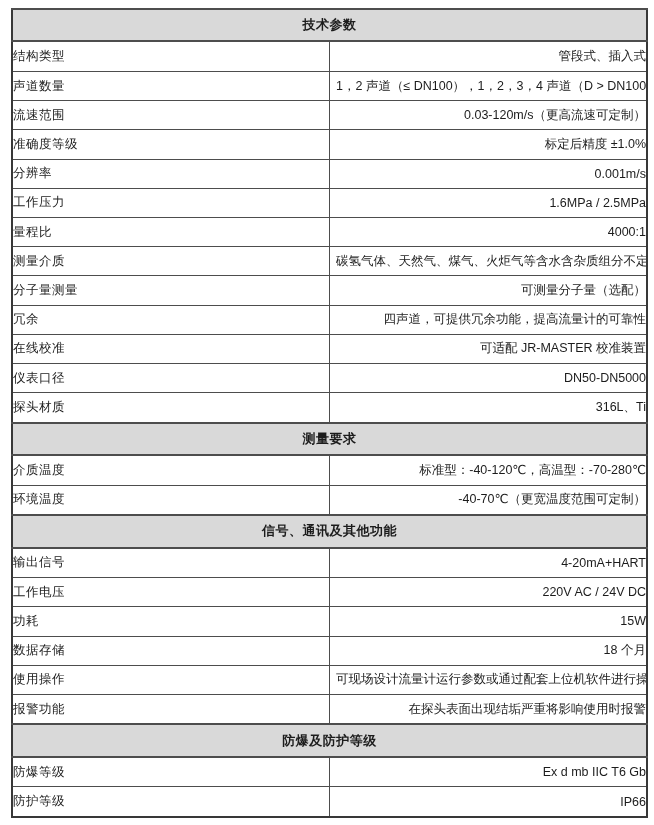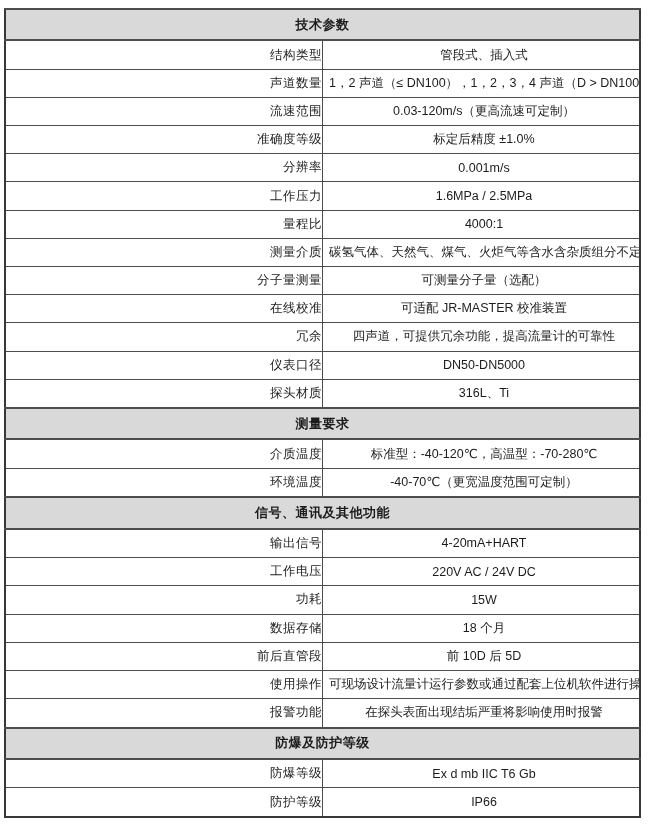--- a/index.html
+++ b/index.html
@@ -9,21 +9,21 @@
   }
   body {
     width: 654px;
     height: 825px;
     position: relative;
     font-family: "Liberation Sans", "DejaVu Sans", sans-serif;
     -webkit-font-smoothing: antialiased;
   }
   table.spec-table {
     position: absolute;
-    left: 4px;
+    left: 11px;
     top: 8px;
     width: 637px;
     height: 810px;
     border-collapse: collapse;
     table-layout: fixed;
     border: 2px solid #383838;
   }
   .spec-table th,
   .spec-table td {
     border: 1px solid #4d4d4d;
@@ -38,25 +38,25 @@
     background: #d9d9d9;
     font-weight: bold;
     font-size: 13px;
     text-align: center;
     border-top-width: 2px;
     border-bottom-width: 2px;
     letter-spacing: 0.5px;
   }
   .spec-table td.label-cell {
     width: 168px;
-    text-align: right;
+    text-align: left;
     letter-spacing: 0.5px;
   }
   .spec-table td.value-cell {
-    text-align: center;
+    text-align: right;
     padding-left: 6px;
   }
 </style>
 </head>
 <body>
 
 <table class="spec-table">
   <tbody>
       <tr>
         <th colspan="2" class="section-title">技术参数</th>
@@ -91,26 +91,26 @@
       </tr>
       <tr>
         <td class="label-cell">测量介质</td>
         <td class="value-cell">碳氢气体、天然气、煤气、火炬气等含水含杂质组分不定等介质</td>
       </tr>
       <tr>
         <td class="label-cell">分子量测量</td>
         <td class="value-cell">可测量分子量（选配）</td>
       </tr>
       <tr>
+        <td class="label-cell">冗余</td>
+        <td class="value-cell">四声道，可提供冗余功能，提高流量计的可靠性</td>
+      </tr>
+      <tr>
         <td class="label-cell">在线校准</td>
         <td class="value-cell">可适配 JR-MASTER 校准装置</td>
-      </tr>
-      <tr>
-        <td class="label-cell">冗余</td>
-        <td class="value-cell">四声道，可提供冗余功能，提高流量计的可靠性</td>
       </tr>
       <tr>
         <td class="label-cell">仪表口径</td>
         <td class="value-cell">DN50-DN5000</td>
       </tr>
       <tr>
         <td class="label-cell">探头材质</td>
         <td class="value-cell">316L、Ti</td>
       </tr>
       <tr>
@@ -137,24 +137,20 @@
       </tr>
       <tr>
         <td class="label-cell">功耗</td>
         <td class="value-cell">15W</td>
       </tr>
       <tr>
         <td class="label-cell">数据存储</td>
         <td class="value-cell">18 个月</td>
       </tr>
       <tr>
-        <td class="label-cell">前后直管段</td>
-        <td class="value-cell">前 10D 后 5D</td>
-      </tr>
-      <tr>
         <td class="label-cell">使用操作</td>
         <td class="value-cell">可现场设计流量计运行参数或通过配套上位机软件进行操作</td>
       </tr>
       <tr>
         <td class="label-cell">报警功能</td>
         <td class="value-cell">在探头表面出现结垢严重将影响使用时报警</td>
       </tr>
       <tr>
         <th colspan="2" class="section-title">防爆及防护等级</th>
       </tr>

